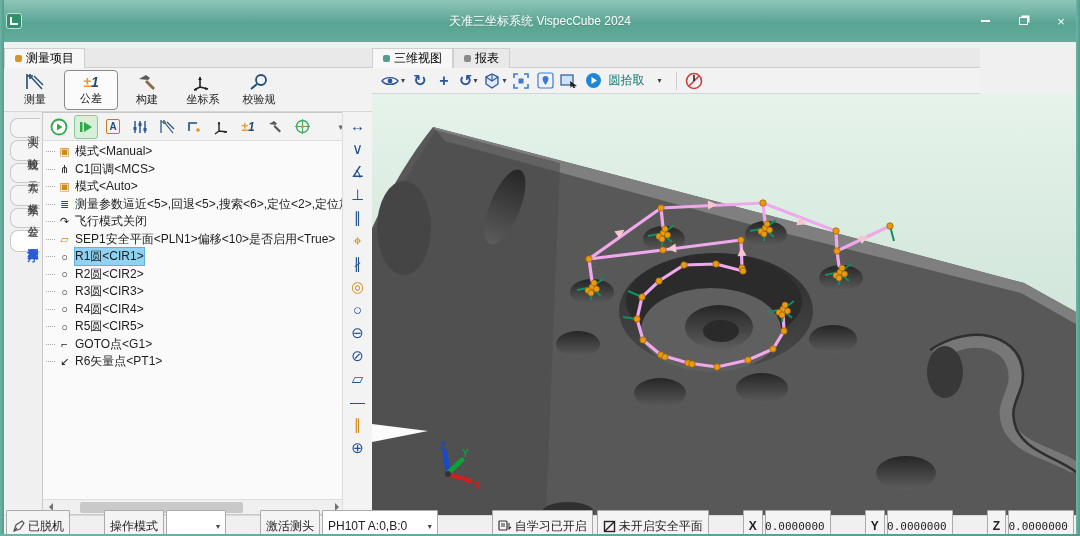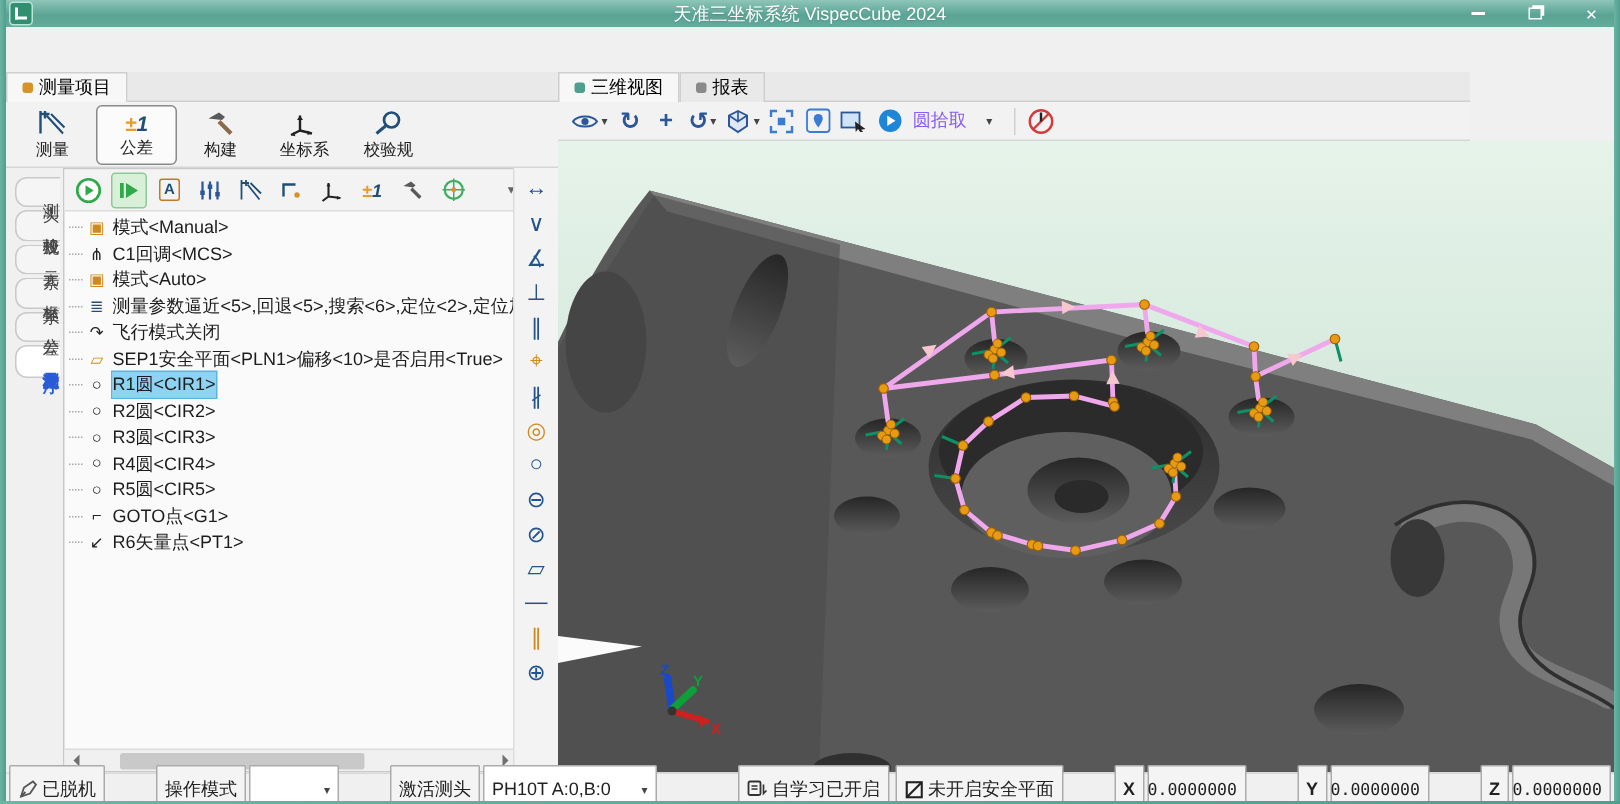--- a/index.html
+++ b/index.html
@@ -5,21 +5,21 @@
   html,body{margin:0;padding:0;background:#9db8b0;}
   *{box-sizing:border-box;font-family:"Liberation Sans","DejaVu Sans",sans-serif;}
   .window{position:relative;width:1080px;height:536px;background:#f0f0f0;overflow:hidden;}
   
   .edge{position:absolute;background:linear-gradient(90deg,#6db4a3,#4f9e8e);z-index:50;}
   .edge.l{left:0;top:0;width:4px;height:536px;}
   .edge.r{right:0;top:0;width:4px;height:536px;}
   .edge.b{left:0;bottom:0;width:1080px;height:2px;}
 
   
-  .tbar{position:absolute;left:0;top:0;width:1080px;height:18px;
+  .tbar{position:absolute;left:0;top:0;width:1080px;height:42px;
     background:linear-gradient(180deg,#8ec6b9 0%,#5aa494 55%,#63ab9b 100%);
     display:flex;align-items:center;color:#fff;font-size:12px;}
   .tbar .logo{width:16px;height:16px;margin-left:6px;background:#2f8f6e;border:1px solid #bfe2d6;border-radius:3px;
     display:flex;align-items:center;justify-content:center;}
   .tbar .logo i{display:block;width:8px;height:8px;border-left:2px solid #fff;border-bottom:2px solid #fff;}
   .tbar .title{position:absolute;left:0;right:0;text-align:center;pointer-events:none;text-shadow:0 1px 1px rgba(0,0,0,.15);}
   .tbar .ctrls{margin-left:auto;display:flex;height:100%;}
   .tbar .ctrls .wbtn{width:38px;height:100%;display:flex;align-items:center;justify-content:center;color:#fff;font-size:13px;}
   .minbar{width:9px;height:2px;background:#fff;}
   .restorebox{width:9px;height:8px;border:1.5px solid #fff;box-shadow:2px -2px 0 -0.5px #fff;}
@@ -395,21 +395,21 @@
           <path d="M10 8l7 5-3 .5 1.5 1.5-2 .0-1.5-2-1.5 2z" fill="#222"></path>
         </svg>
       </div>
       <div class="vbtn">
         <svg width="17" height="17" viewBox="0 0 17 17">
           <circle cx="8.5" cy="8.5" r="7.5" fill="#1d86d8"></circle>
           <path d="M6.5 5v7l5.5-3.5z" fill="#fff"></path>
         </svg>
       </div>
       <div class="vbtn">
-        <span style="color:#8b5cf6;">圆拾取</span>
+        <span style="color:#0f766e;">圆拾取</span>
       </div>
       <div class="vbtn">
           <span class="caret">▾</span>
         </div>
       <div class="vsep"></div>
       <div class="vbtn">
         <svg width="18" height="18" viewBox="0 0 18 18">
           <circle cx="9" cy="9" r="7.5" stroke="#d23b3b" stroke-width="1.6" fill="none"></circle>
           <path d="M4 14L14 4" stroke="#d23b3b" stroke-width="1.6"></path>
           <path d="M9 3v6" stroke="#222" stroke-width="1.6"></path>

